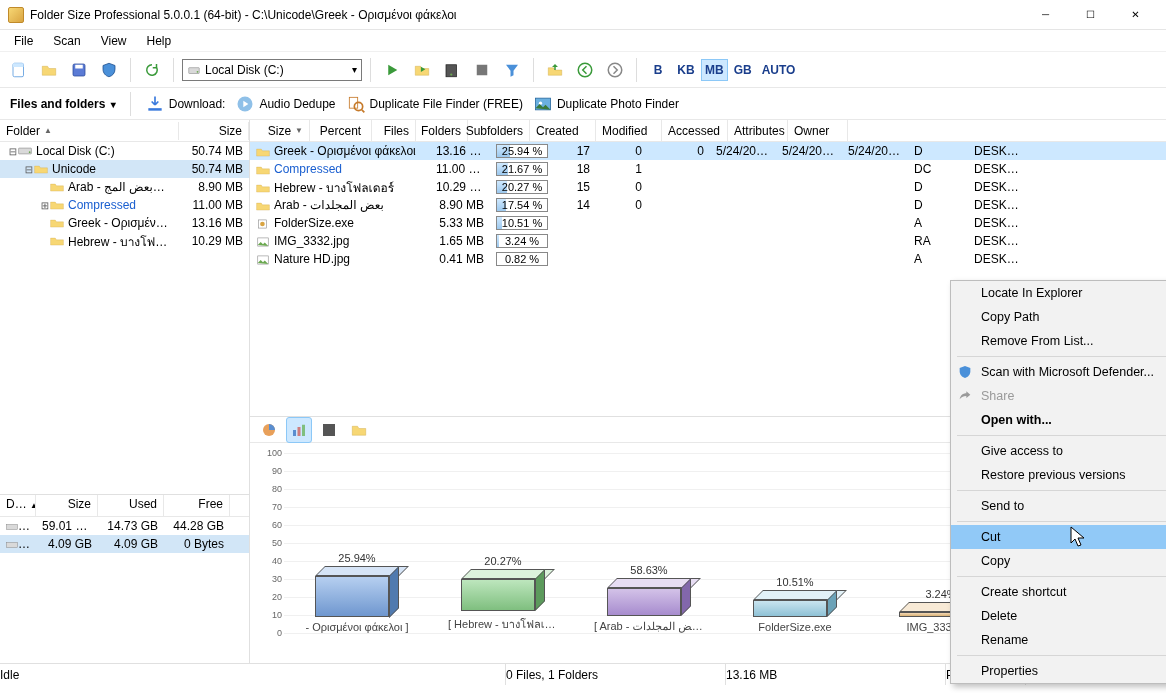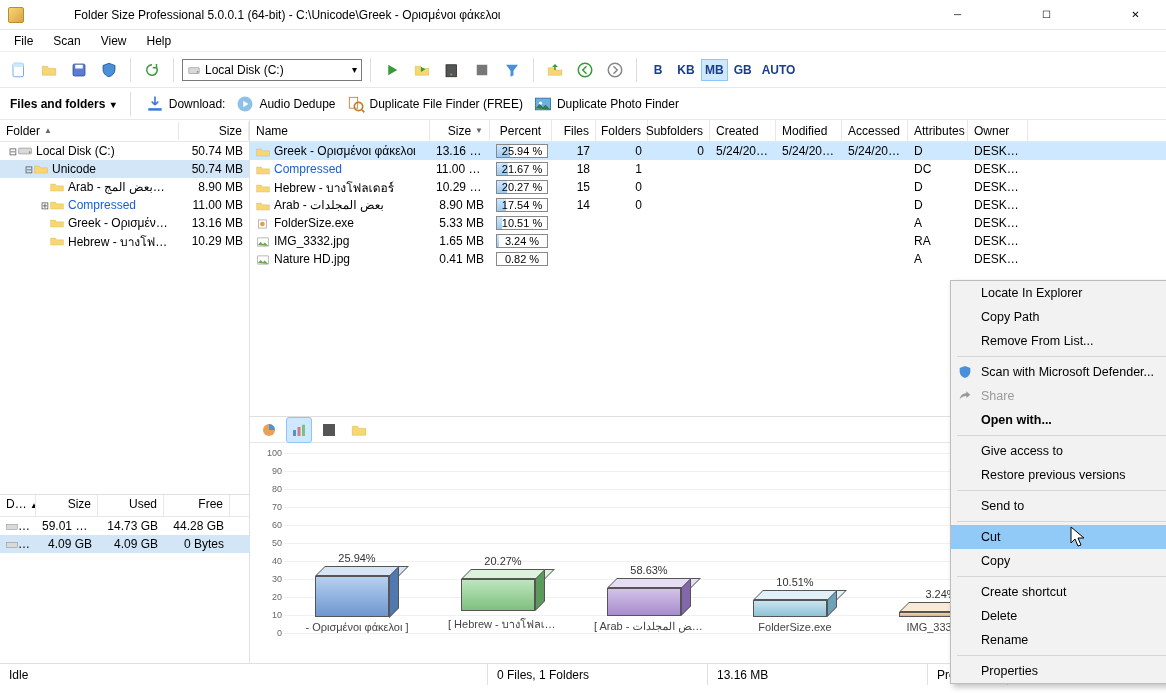--- a/index.html
+++ b/index.html
@@ -1,19 +1,19 @@
 <!DOCTYPE html>
 <html><head>
 <meta charset="utf-8">
 <style>
   * { box-sizing: border-box; margin: 0; padding: 0; }
   html, body { width: 1166px; height: 693px; font-family: "Segoe UI", Tahoma, sans-serif; font-size: 12px; background: #fff; color: #000; overflow: hidden; }
 
   
-  .titlebar { height: 30px; display: flex; align-items: center; padding: 0 8px; border-bottom: 1px solid #e5e5e5; gap: 44px; }
+  .titlebar { height: 30px; display: flex; align-items: center; padding: 0 8px; border-bottom: 1px solid #e5e5e5; }
   .titlebar .app-icon { width: 16px; height: 16px; margin-right: 6px; background: linear-gradient(135deg,#f7d774,#d9a441); border:1px solid #c08a2a; border-radius:2px; }
   .titlebar .title { flex: 0 0 auto; font-size: 12px; }
   .titlebar .spacer { flex: 1; }
   .winbtn { width: 45px; height: 30px; display: flex; align-items: center; justify-content: center; font-family: "Segoe MDL2 Assets","Segoe UI Symbol",sans-serif; font-size: 10px; }
 
   
   .menubar { height: 22px; display: flex; align-items: center; padding: 0 6px; gap: 4px; border-bottom: 1px solid #f0f0f0; }
   .menubar span { padding: 2px 8px; }
 
   
@@ -99,21 +99,21 @@
   .barwrap { flex:1; display:flex; flex-direction:column; align-items:center; }
   .bar3d { width:84px; position:relative;}
   .bar3d .front { position:absolute; left:0; right:10px; bottom:0; border:1px solid #555;}
   .bar3d .top { position:absolute; left:0; right:0; height:10px; transform:skewX(-45deg); transform-origin:bottom left; border:1px solid #555;}
   .bar3d .side { position:absolute; right:0; width:10px; bottom:0; transform:skewY(-45deg); transform-origin:top left; border:1px solid #555;}
   .barlabel { font-size:11px; margin-bottom:2px; color:#333;}
   .barxlabel { font-size:11px; color:#444; margin-top:4px; max-width:110px; text-align:center; white-space:nowrap; overflow:hidden; text-overflow:ellipsis;}
 
   
   .status { height:22px; border-top:1px solid #e0e0e0; display:flex; align-items:center; font-size:12px;}
-  .status .scell { padding:0 9px; border-right:1px solid #e0e0e0; height:100%; display:flex; align-items:center;}
+  .status .scell { padding:0 0; border-right:1px solid #e0e0e0; height:100%; display:flex; align-items:center;}
   .status .prog { width:140px; height:12px;}
 
   
   .c0 .front{background:linear-gradient(#b6cff0,#6f97cf);} .c0 .top{background:#d6e4f6;} .c0 .side{background:#507aaf;}
   .c1 .front{background:linear-gradient(#f2bdbd,#cf7d7d);} .c1 .top{background:#f8dada;} .c1 .side{background:#a95b5b;}
   .c2 .front{background:linear-gradient(#bde6bd,#7fbf7f);} .c2 .top{background:#dcf2dc;} .c2 .side{background:#5c9a5c;}
   .c3 .front{background:linear-gradient(#d3c2e8,#a78cce);} .c3 .top{background:#e7ddf3;} .c3 .side{background:#8267ab;}
   .c4 .front{background:linear-gradient(#c9e4ef,#8fc2d6);} .c4 .top{background:#e2f1f7;} .c4 .side{background:#6ca3b8;}
   .c5 .front{background:linear-gradient(#f3d9b6,#d9b074);} .c5 .top{background:#f8ead6;} .c5 .side{background:#b88e4f;}
   .c6 .front{background:linear-gradient(#c8e6c0,#99c98e);} .c6 .top{background:#e0f1db;} .c6 .side{background:#739e68;}
@@ -359,23 +359,20 @@
             <div class="dcell" style="width: 62px; text-align: right;">4.09 GB</div>
             <div class="dcell" style="width: 66px; text-align: right;">4.09 GB</div>
             <div class="dcell" style="width: 66px; text-align: right;">0 Bytes</div>
           </div>
         </div>
     </div>
   </div>
 
   <div class="right" style="position:relative;">
     <div class="listhdr" id="listhdr">
-        <div class="lcol" style="width: 180px; justify-content: flex-start;">
-          <span>Name</span>
-        </div>
         <div class="lcol" style="width: 60px; justify-content: flex-end;">
           <span>Size</span>
           <span class="sorticon">▼</span>
         </div>
         <div class="lcol" style="width: 62px; justify-content: center;">
           <span>Percent</span>
         </div>
         <div class="lcol" style="width: 44px; justify-content: flex-end;">
           <span>Files</span>
         </div>

